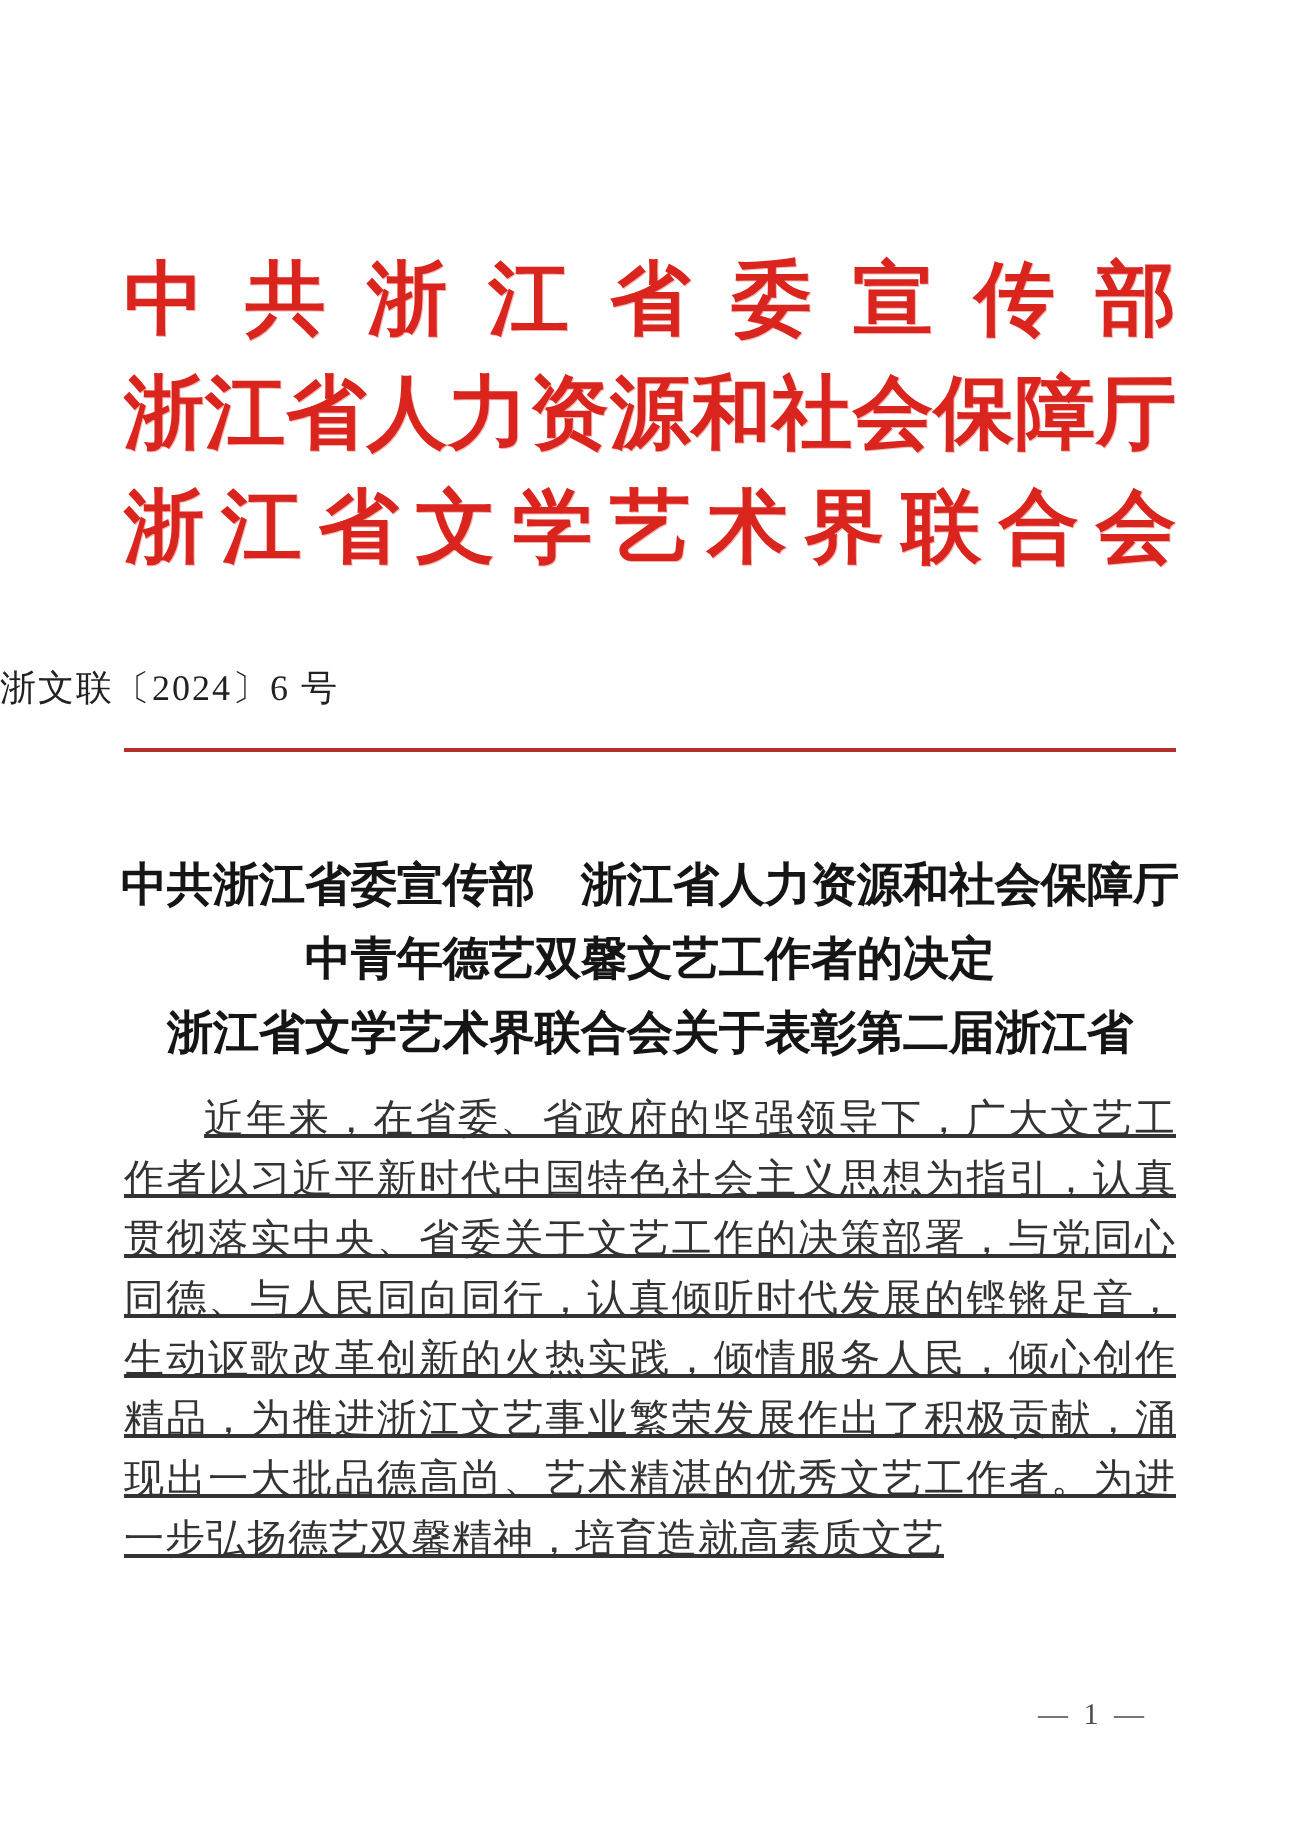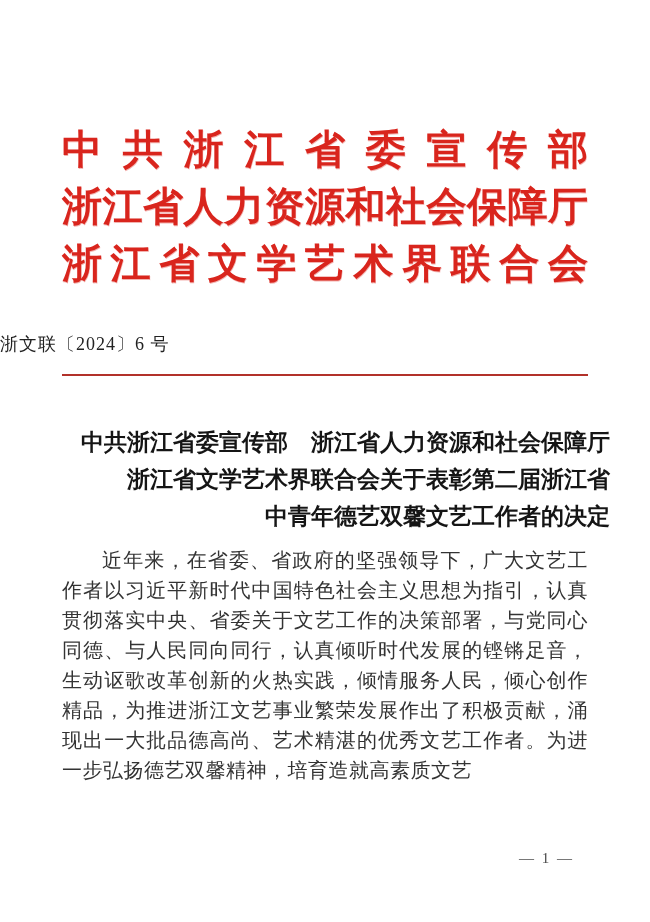--- a/index.html
+++ b/index.html
@@ -48,39 +48,39 @@
   
   .red-rule {
     height: 2px;
     margin: 19px 62px 0 62px;
     background: #b2312a;
   }
 
   
   .doc-title {
     margin: 48px 40px 0 40px;
-    text-align: right;
+    text-align: center;
     font-size: 23px;
     line-height: 37px;
     font-weight: bold;
     color: #151515;
   }
   .doc-title div { white-space: nowrap; }
 
   
   .doc-body {
     margin: 10px 62px 0 62px;
     font-size: 20px;
     line-height: 30px;
     color: #333333;
     text-align: justify;
     letter-spacing: 0.5px;
   }
   .doc-body p { margin: 0; }
-  .doc-body p.indent { text-indent: 2em; }
+  .doc-body p.indent { text-indent: 2em; text-decoration: underline; }
 
   
   .page-footer {
     position: absolute;
     top: 850px;
     right: 76px;
     font-size: 15px;
     color: #4a4a4a;
     letter-spacing: 2px;
   }
@@ -131,22 +131,22 @@
         <span>会</span>
       </div>
   </header>
 
   <div class="doc-number">浙文联〔2024〕6 号</div>
 
   <div class="red-rule"></div>
 
   <h1 class="doc-title">
     <div>中共浙江省委宣传部　浙江省人力资源和社会保障厅</div>
+    <div>中青年德艺双馨文艺工作者的决定</div>
     <div>浙江省文学艺术界联合会关于表彰第二届浙江省</div>
-    <div>中青年德艺双馨文艺工作者的决定</div>
   </h1>
 
   <main class="doc-body">
     <p class="indent">近年来，在省委、省政府的坚强领导下，广大文艺工作者以习近平新时代中国特色社会主义思想为指引，认真贯彻落实中央、省委关于文艺工作的决策部署，与党同心同德、与人民同向同行，认真倾听时代发展的铿锵足音，生动讴歌改革创新的火热实践，倾情服务人民，倾心创作精品，为推进浙江文艺事业繁荣发展作出了积极贡献，涌现出一大批品德高尚、艺术精湛的优秀文艺工作者。为进一步弘扬德艺双馨精神，培育造就高素质文艺</p>
   </main>
 
   <footer class="page-footer">
     <span>— 1 —</span>
   </footer>
 

